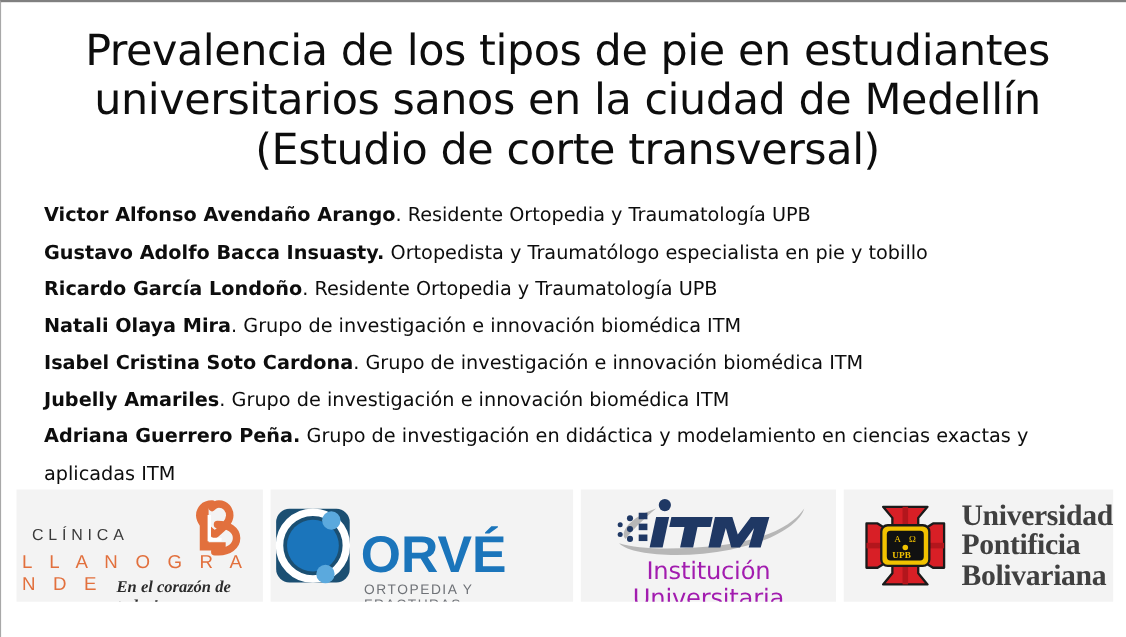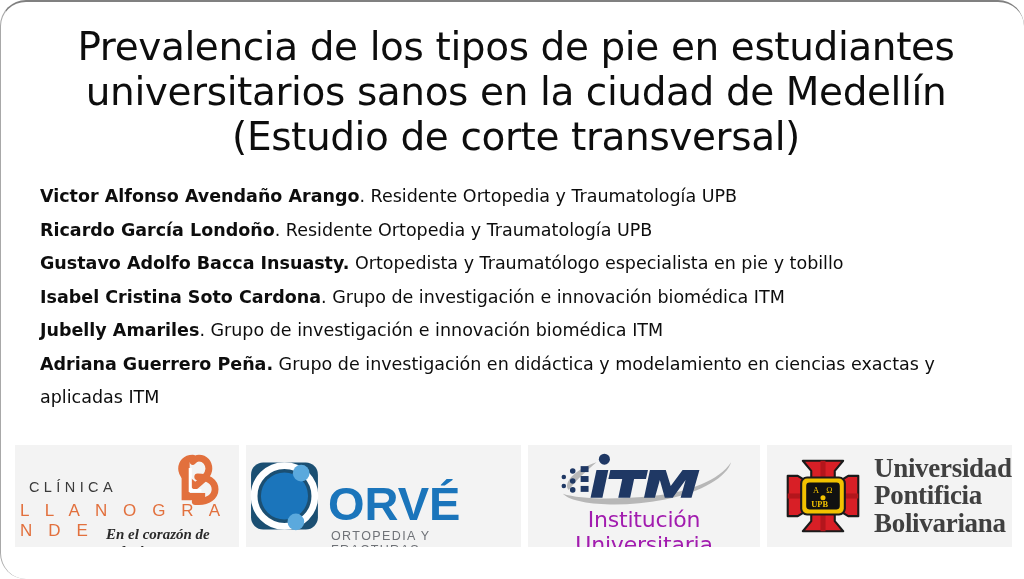--- a/index.html
+++ b/index.html
@@ -14,21 +14,20 @@
   }
   #slide {
     position: relative;
     width: 1024px;
     height: 579px;
     background: #ffffff;
     box-sizing: border-box;
     border-top: 2px solid #808080;
     border-left: 1px solid #a8a8a8;
     overflow: hidden;
-    border-radius: 26px;
   }
 
   
   .title-block {
     position: absolute;
     left: 60px;
     top: 22px;
     width: 910px;
     text-align: center;
   }
@@ -229,24 +228,27 @@
     <div class="title-line">Prevalencia de los tipos de pie en estudiantes</div>
     <div class="title-line">universitarios sanos en la ciudad de Medellín</div>
     <div class="title-line">(Estudio de corte transversal)</div>
   </div>
 
   <div class="authors">
     <div class="author-line">
       <span class="author-name">Victor Alfonso Avendaño Arango</span><span class="author-aff">. Residente Ortopedia y Traumatología UPB</span>
     </div>
     <div class="author-line">
+      <span class="author-name">Gustavo Adolfo Bacca Insuasty.</span><span class="author-aff"> Ortopedista y Traumatólogo especialista en pie y tobillo</span>
+    </div>
+    <div class="author-line">
       <span class="author-name">Ricardo García Londoño</span><span class="author-aff">. Residente Ortopedia y Traumatología UPB</span>
     </div>
     <div class="author-line">
-      <span class="author-name">Gustavo Adolfo Bacca Insuasty.</span><span class="author-aff"> Ortopedista y Traumatólogo especialista en pie y tobillo</span>
+      <span class="author-name">Natali Olaya Mira</span><span class="author-aff">. Grupo de investigación e innovación biomédica ITM</span>
     </div>
     <div class="author-line">
       <span class="author-name">Isabel Cristina Soto Cardona</span><span class="author-aff">. Grupo de investigación e innovación biomédica ITM</span>
     </div>
     <div class="author-line">
       <span class="author-name">Jubelly Amariles</span><span class="author-aff">. Grupo de investigación e innovación biomédica ITM</span>
     </div>
     <div class="author-line">
       <span class="author-name">Adriana Guerrero Peña.</span><span class="author-aff"> Grupo de investigación en didáctica y modelamiento en ciencias exactas y aplicadas ITM</span>
     </div>

